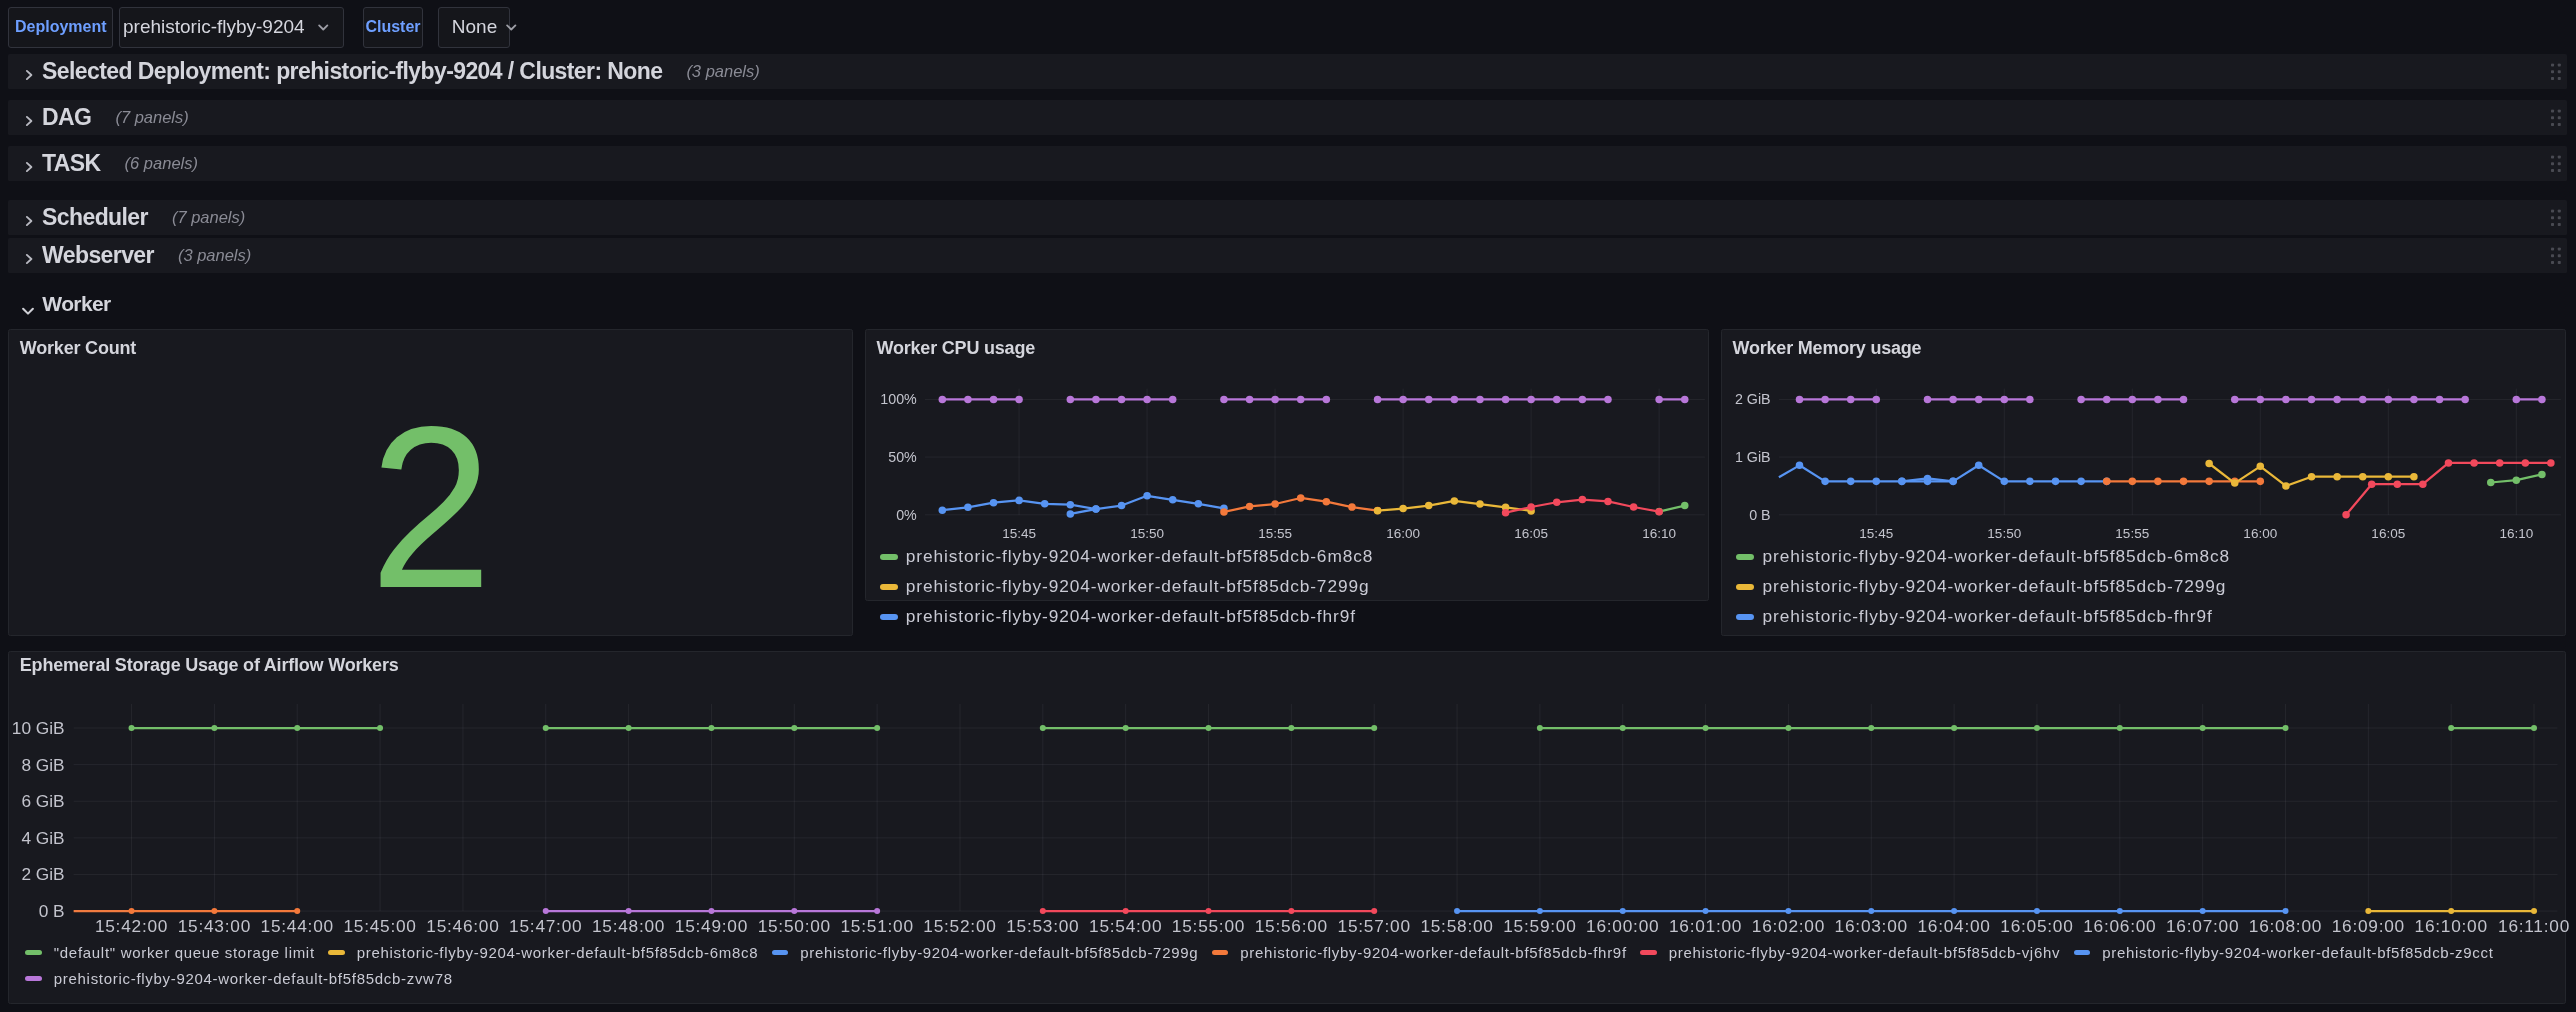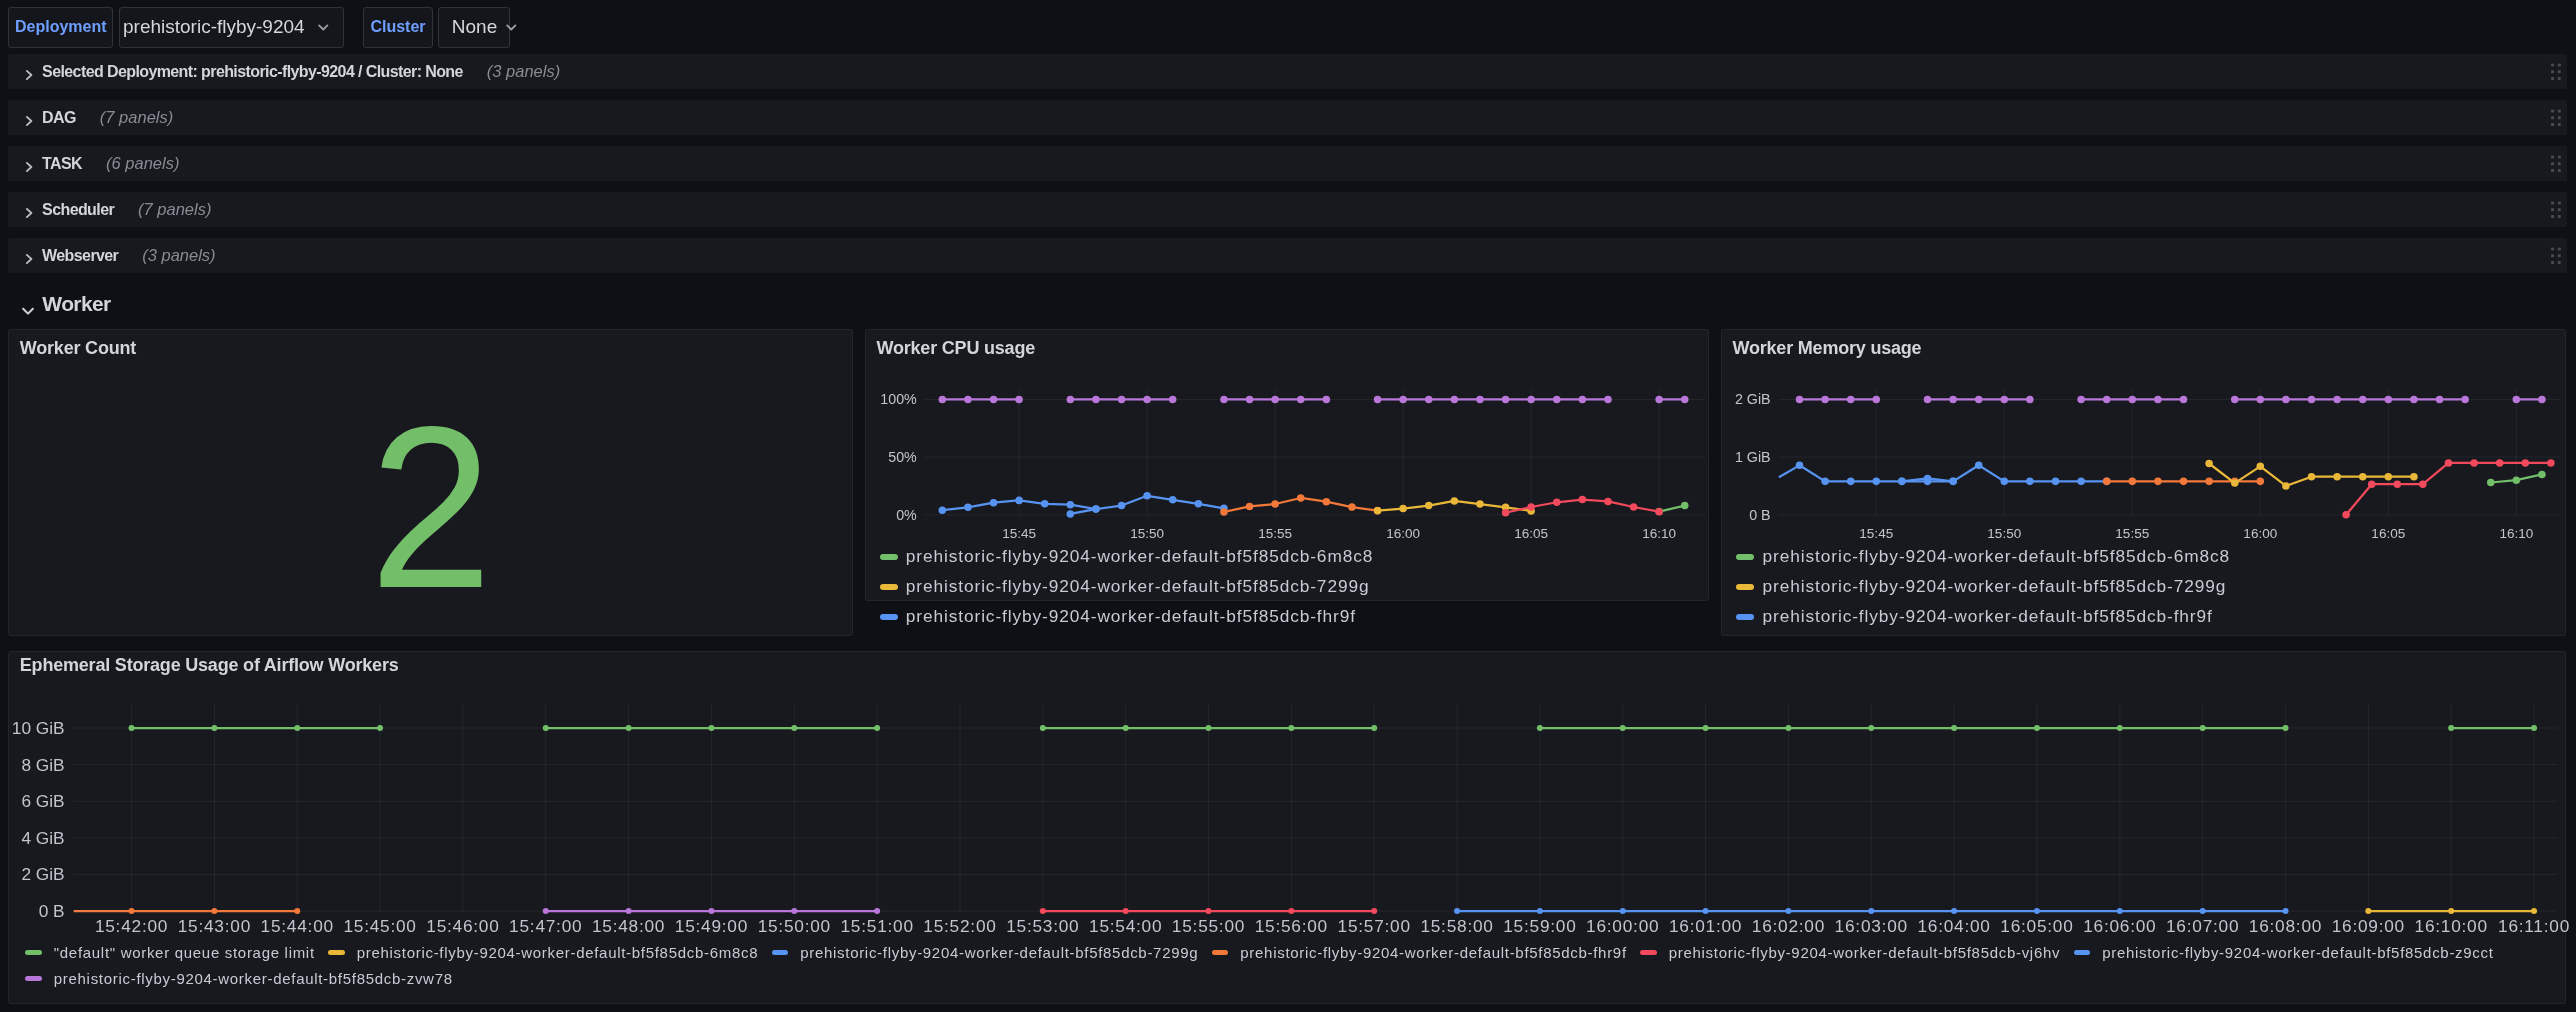--- a/index.html
+++ b/index.html
@@ -4,21 +4,21 @@
 html,body { width:2576px; height:1012px; background:#0f1016; overflow:hidden; }
 body { font-family:"Liberation Sans", sans-serif; }
 #page { position:relative; width:2576px; height:1012px; background:#0f1016; }
 .ctrl { position:absolute; top:6.8px; height:41px; border:0.8px solid #31333c; border-radius:3px;
         display:flex; align-items:center; background:#15161b; }
 .ctrl .lbl { color:#6e9fff; font-size:16px; font-weight:700; }
 .ctrl .val { color:#d5d6de; font-size:19px; font-weight:400; }
 .row { position:absolute; left:7.5px; width:2559px; height:35px; background:#18191f;
         border-radius:1.5px; display:flex; align-items:center; }
 .row .chev { margin-left:11.3px; width:18px; display:flex; position:relative; top:3.8px; }
-.row .rt { color:#d4d5dc; font-size:16px; font-weight:700; letter-spacing:-0.6px; margin-left:5.3px; white-space:pre; }
+.row .rt { color:#d4d5dc; font-size:23px; font-weight:700; letter-spacing:-0.6px; margin-left:5.3px; white-space:pre; }
 .row .rp { color:#8a8b95; font-size:16.5px; font-style:italic; margin-left:24px; }
 .dots { position:absolute; left:auto; right:5.3px; top:50%; transform:translateY(-50%); width:10.5px; height:17.3px; }
 .panel { position:absolute; background:#18191f; border:0.8px solid #24262c; border-radius:2.3px; }
 .ptitle { position:absolute; left:10.5px; top:8.3px; color:#d4d5dc; font-size:18px; font-weight:700; letter-spacing:-0.2px; }
 .leg { position:absolute; display:flex; align-items:center; }
 .leg .sw { border-radius:3px; }
 .leg .lt { color:#c9cad4; }
 .panel > svg { position:absolute; left:0; top:0; overflow:visible; }
 </style></head><body>
 <div id="page">
@@ -26,21 +26,21 @@
       <span class="lbl">Deployment</span>
     </div>
     <div class="ctrl" style="left:119px; width:225px; padding-left:3px;">
       <span class="val">prehistoric-flyby-9204</span>
       <span style="margin-left:10.5px;display:flex;">
         <svg width="16.5" height="16.5" viewBox="0 0 22 22" style="position:static">
           <path d="M5.5 8.5 L11 14 L16.5 8.5" fill="none" stroke="#9d9ea6" stroke-width="2.4" stroke-linecap="round" stroke-linejoin="round"></path>
         </svg>
       </span>
     </div>
-    <div class="ctrl" style="left:363px; width:70px; justify-content:center;text-align:right;">
+    <div class="ctrl" style="left:363px; width:60px; justify-content:center;text-align:right;">
       <span class="lbl">Cluster</span>
     </div>
     <div class="ctrl" style="left:438px; width:72px; padding-left:12.8px;">
       <span class="val">None</span>
       <span style="margin-left:6px;display:flex;">
         <svg width="16.5" height="16.5" viewBox="0 0 22 22" style="position:static">
           <path d="M5.5 8.5 L11 14 L16.5 8.5" fill="none" stroke="#9d9ea6" stroke-width="2.4" stroke-linecap="round" stroke-linejoin="round"></path>
         </svg>
       </span>
     </div>
@@ -94,21 +94,21 @@
 <g fill="#494a52">
 <rect x="0" y="0" width="4" height="4" rx="1"></rect>
           <rect x="9" y="0" width="4" height="4" rx="1"></rect>
 <rect x="0" y="9" width="4" height="4" rx="1"></rect>
           <rect x="9" y="9" width="4" height="4" rx="1"></rect>
 <rect x="0" y="18" width="4" height="4" rx="1"></rect>
           <rect x="9" y="18" width="4" height="4" rx="1"></rect>
 </g>
       </svg>
     </div>
-    <div class="row" style="top:192px;">
+    <div class="row" style="top:200px;">
       <span class="chev">
         <svg width="18" height="18" viewBox="0 0 24 24" style="position:static">
           <path d="M10.5 6.5 L16.5 12 L10.5 17.5" fill="none" stroke="#b9bac2" stroke-width="2.5" stroke-linecap="round" stroke-linejoin="round"></path>
         </svg>
       </span>
       <span class="rt">Scheduler</span>
       <span class="rp">(7 panels)</span>
       <svg class="dots" width="10.5" height="17.3" viewBox="0 0 14 23">
 <g fill="#494a52">
 <rect x="0" y="0" width="4" height="4" rx="1"></rect>

